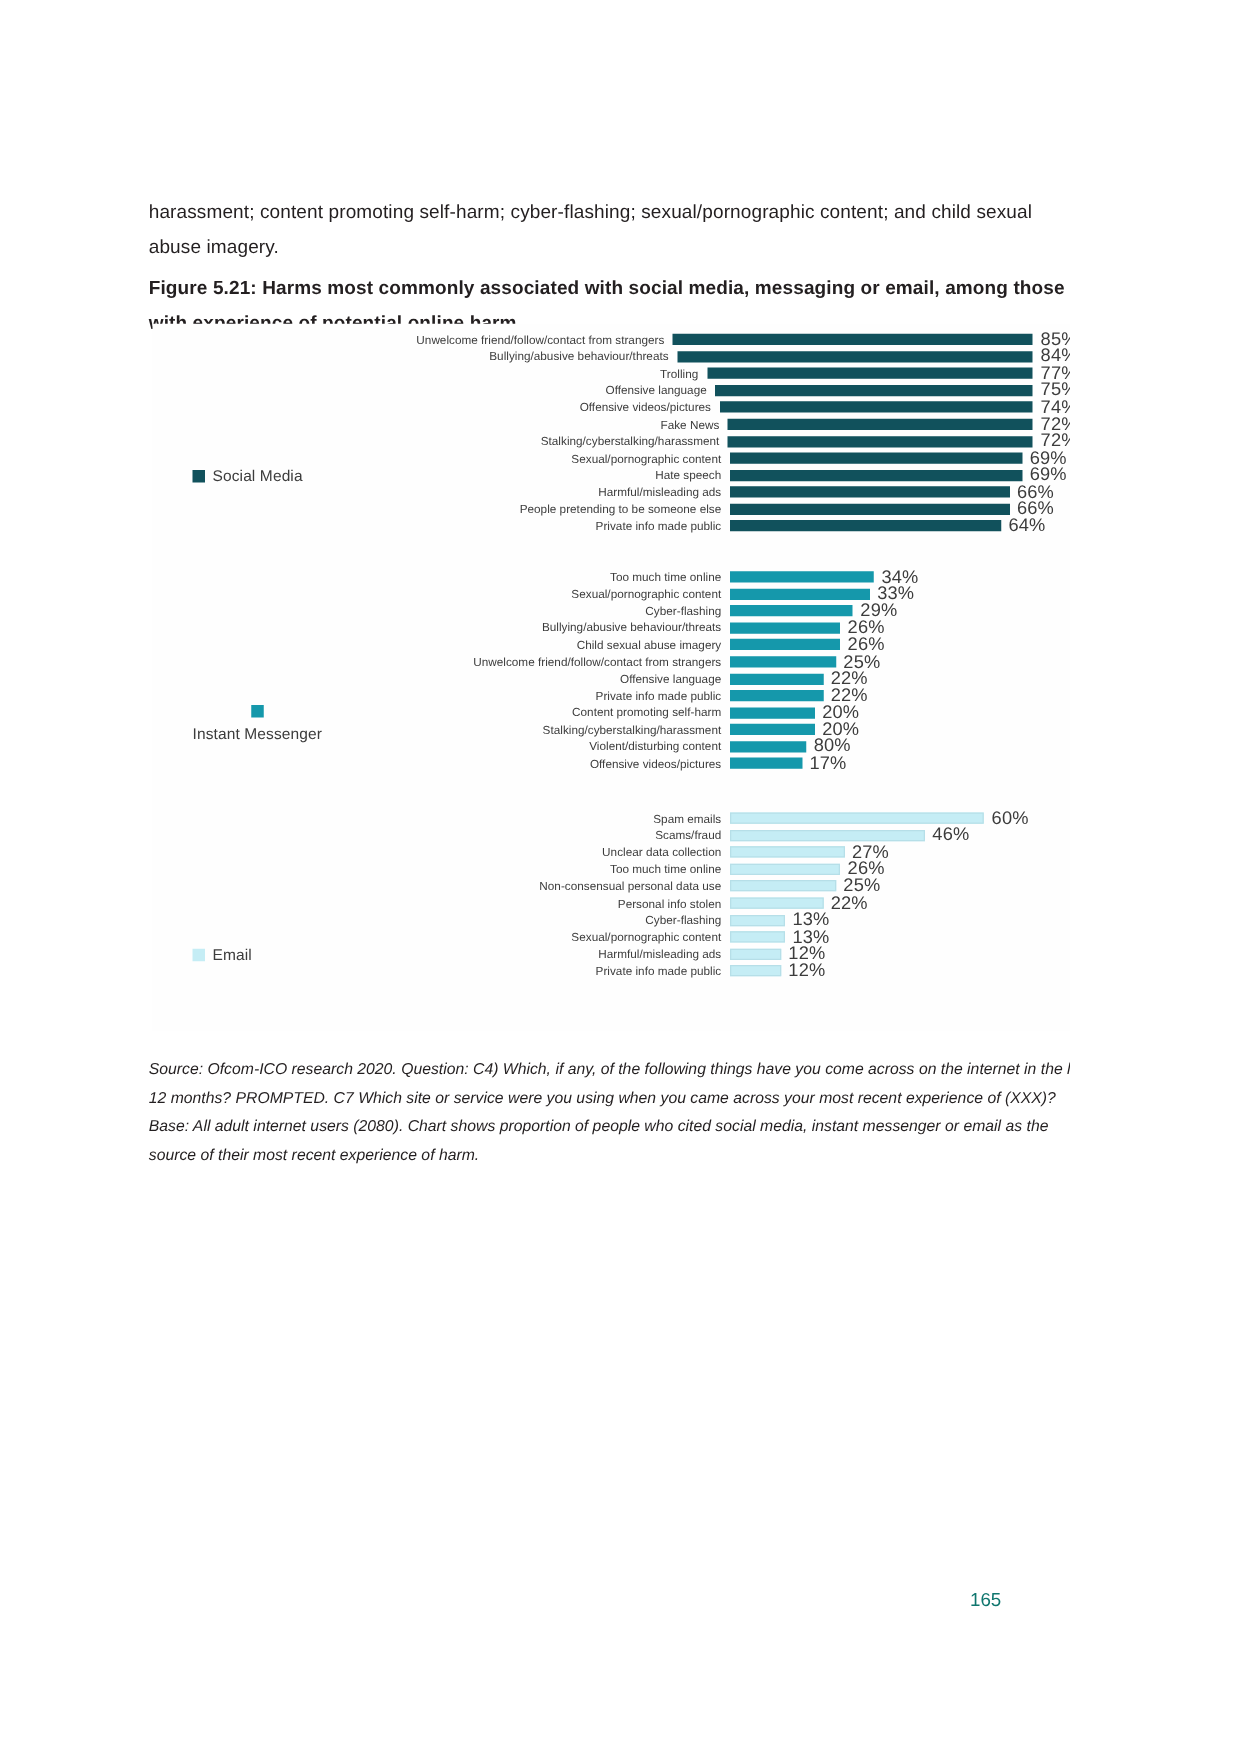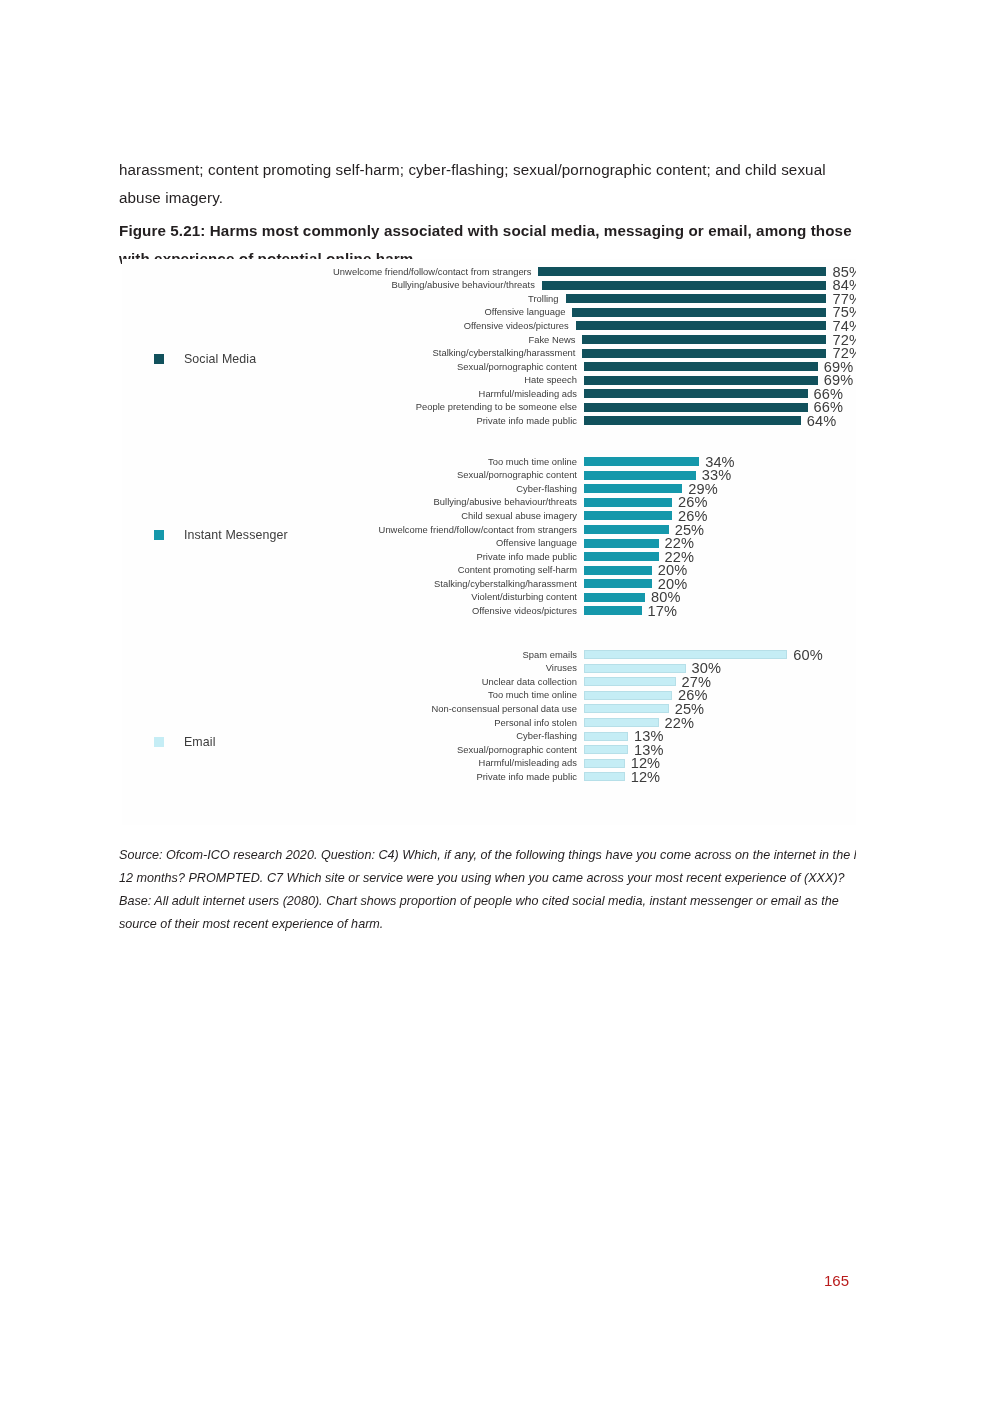--- a/index.html
+++ b/index.html
@@ -66,25 +66,26 @@
   #panel-social { top: 6px;   height: 170px; }
   #panel-im     { top: 196px; height: 170px; }
   #panel-email  { top: 389px; height: 170px; }
 
   
   .legend {
     position: absolute;
     left: 32px;
     display: flex;
     align-items: center;
-    gap: 20px;
+    gap: 6px;
     white-space: nowrap;
+    margin-top: 22px;
   }
   #panel-social .legend { top: 87px; }
-  #panel-im     .legend { top: 73px; }
+  #panel-im     .legend { top: 87px; flex-direction: column; }
   #panel-email  .legend { top: 87px; }
 
   .legend-swatch {
     width: 10px;
     height: 10px;
     display: inline-block;
     flex: 0 0 auto;
   }
   .legend-label {
     font-size: 12.4px;
@@ -142,24 +143,24 @@
     width: 755px;
     font-size: 12.6px;
     line-height: 23.2px;
     font-style: italic;
     color: #231f20;
     letter-spacing: 0.01px;
   }
 
   .page-number {
     position: absolute;
-    left: 824px;
+    left: 776px;
     top: 1272px;
     font-size: 15px;
-    color: #b91c1c;
+    color: #0f766e;
   }
 </style>
 </head>
 <body>
 
 <div class="page">
 
   <p class="body-text">harassment; content promoting self-harm; cyber-flashing; sexual/pornographic content; and child sexual abuse imagery.</p>
 
   <p class="fig-title">Figure 5.21: Harms most commonly associated with social media, messaging or email, among those with experience of potential online harm</p>
@@ -359,24 +360,24 @@
       </div>
       <div class="rows">
           <div class="row">
             <div class="row-label">Spam emails</div>
             <div class="bar-wrap">
               <div class="bar" style="width: 203.3px; background: rgb(197, 237, 245); box-sizing: border-box; border: 1px solid rgb(182, 223, 232);"></div>
               <div class="bar-value">60%</div>
             </div>
           </div>
           <div class="row">
-            <div class="row-label">Viruses</div>
-            <div class="bar-wrap">
-              <div class="bar" style="width: 101.6px; background: rgb(197, 237, 245); box-sizing: border-box; border: 1px solid rgb(182, 223, 232);"></div>
-              <div class="bar-value">30%</div>
+            <div class="row-label">Scams/fraud</div>
+            <div class="bar-wrap">
+              <div class="bar" style="width: 155.9px; background: rgb(197, 237, 245); box-sizing: border-box; border: 1px solid rgb(182, 223, 232);"></div>
+              <div class="bar-value">46%</div>
             </div>
           </div>
           <div class="row">
             <div class="row-label">Unclear data collection</div>
             <div class="bar-wrap">
               <div class="bar" style="width: 91.5px; background: rgb(197, 237, 245); box-sizing: border-box; border: 1px solid rgb(182, 223, 232);"></div>
               <div class="bar-value">27%</div>
             </div>
           </div>
           <div class="row">

